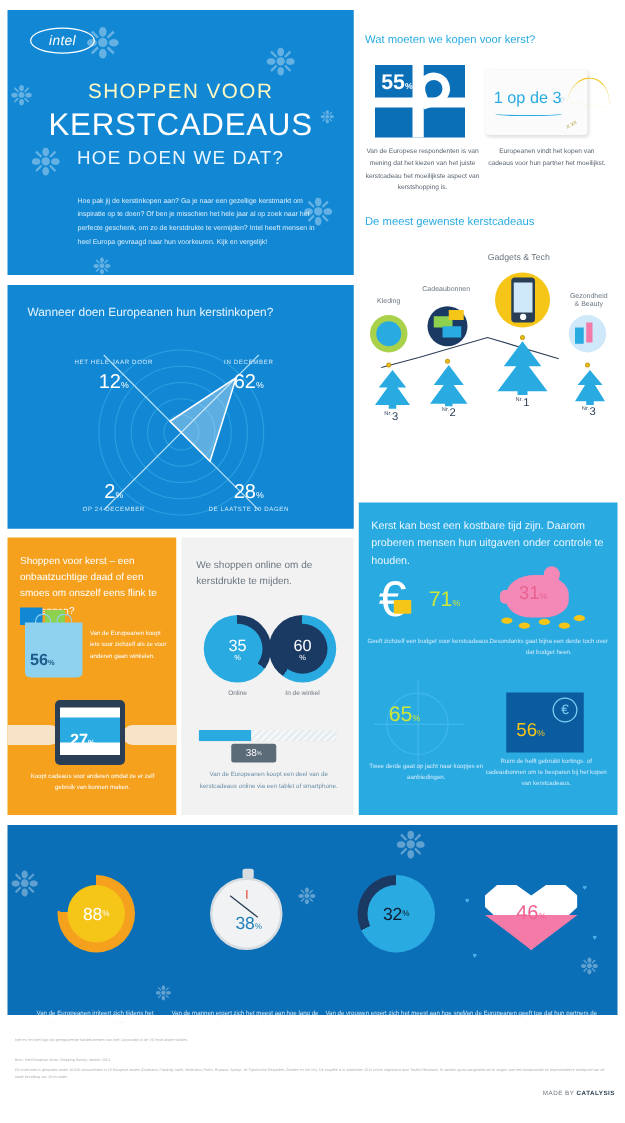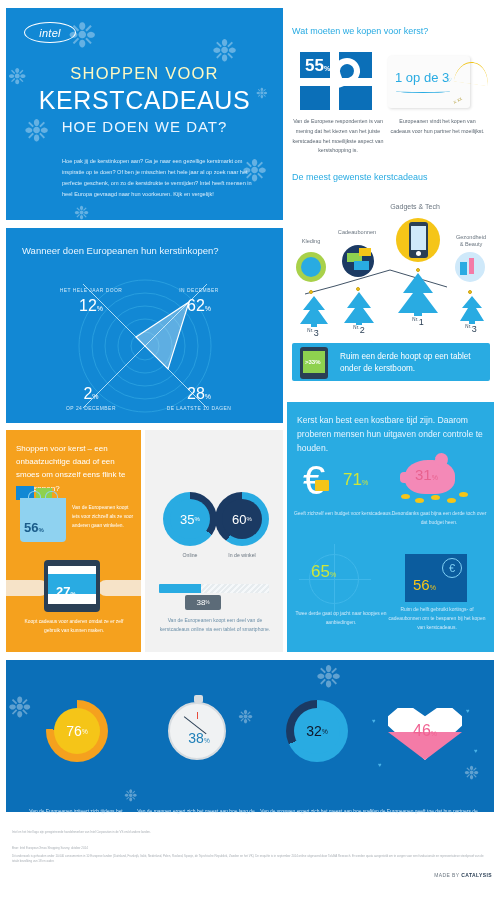--- a/index.html
+++ b/index.html
@@ -120,21 +120,21 @@
   .orcap2 { position:absolute; left:18px; top:188px; width:100px; text-align:center;
             color:#fff; font-size:4.9px; line-height:1.8; }
 
   
   #white-panel { left:145px; top:430px; width:138px; height:222px; }
   #wt-title { position:absolute; left:12px; top:16px; width:118px;
               color:#6b7680; font-size:8px; line-height:1.6; }
   .donut { position:absolute; width:54px; height:54px; border-radius:50%; }
   .donut .inner { position:absolute; left:7px; top:7px; width:40px; height:40px;
                   border-radius:50%; display:flex; align-items:center; justify-content:center;
-                  color:#fff; font-size:13px; }
+                  color:#fff; font-size:13px;flex-direction:column; }
   .donut .inner i { font-size:6px; font-style:normal; }
   .dlbl { position:absolute; text-align:center; width:70px; color:#6b7680; font-size:5.2px; }
   .progress { position:absolute; left:14px; top:154px; width:110px; height:9px;
               background:#dfe4e8; border-radius:1px; overflow:hidden; }
   .progress .fill { position:absolute; left:0; top:0; height:9px; width:38%; background:#29abe2; }
   .progress .hatch { position:absolute; left:38%; top:0; right:0; height:9px;
     background:repeating-linear-gradient(-45deg,#e7ecef 0 2px,#f5f8fa 2px 4px); }
   .ptag { position:absolute; left:40px; top:165px; width:36px; height:15px; background:#5c6b78;
           border-radius:2px; color:#fff; font-size:8px; display:flex; align-items:center; justify-content:center; }
   .ptag i { font-size:4.5px; font-style:normal; }
@@ -306,28 +306,20 @@
       <div style="position:absolute;left:5px;top:10px;width:7px;height:13px;background:#29abe2;"></div>
     </div>
     <div class="dot" style="left:13px;top:38px;"></div>
     <svg class="tree" style="left:3px;top:42px;width:28px;height:30px;">
       <polygon points="14,2 24,14 18,14 26,27 2,27 10,14 4,14" fill="#29abe2"></polygon>
       <rect x="11" y="26" width="6" height="4" fill="#29abe2"></rect>
     </svg>
     <div class="rank" style="left:-4px;top:72px;"><small>Nr.</small><span>3</span></div>
   </div>
 
-  <div class="panel" id="tabbanner">
-    <div class="minitab">
-      <div class="scr">
-          <span>&gt;33%</span>
-        </div>
-    </div>
-    <div class="txt">Ruim een derde hoopt op een tablet onder de kerstboom.</div>
-  </div>
 
   <div class="panel blue" id="radar-panel">
     <div id="radar-title">Wanneer doen Europeanen hun kerstinkopen?</div>
 
     <svg style="position:absolute;left:54px;top:44px;width:170px;height:146px;">
       <g transform="translate(85,74)">
         <circle r="14" fill="none" stroke="#2aa0e0" stroke-width=".9"></circle>
         <circle r="27" fill="none" stroke="#2aa0e0" stroke-width=".9"></circle>
         <circle r="40" fill="none" stroke="#2aa0e0" stroke-width=".9"></circle>
         <circle r="53" fill="none" stroke="#2aa0e0" stroke-width=".9"></circle>
@@ -369,20 +361,21 @@
       <div class="scr">
         <div class="blueband">
           <div class="p27"><span>27</span><i>%</i></div>
         </div>
       </div>
     </div>
     <div class="orcap2">Koopt cadeaus voor anderen omdat ze er zelf gebruik van kunnen maken.</div>
   </div>
 
   <div class="panel white" id="white-panel">
+    <div id="wt-title">We shoppen online om de kerstdrukte te mijden.</div>
 
     <div class="donut" style="left:18px;top:62px;background:conic-gradient(#1b3a63 0 35%,#29abe2 35% 100%);">
       <div class="inner" style="background:#29abe2;">
           <span>35</span>
           <i>%</i>
         </div>
     </div>
     <div class="dlbl" style="left:10px;top:122px;">Online</div>
 
     <div class="donut" style="left:70px;top:62px;background:conic-gradient(#29abe2 0 60%,#1b3a63 60% 100%);">
@@ -441,21 +434,21 @@
   <div class="panel blueDeep" id="partner-panel">
     <div class="snow" style="left:2px;top:34px;font-size:28px;">❉</div>
     <div class="snow" style="left:310px;top:2px;font-size:30px;">❉</div>
     <div class="snow" style="left:232px;top:48px;font-size:18px;">❉</div>
     <div class="snow" style="left:118px;top:128px;font-size:16px;">❉</div>
     <div class="snow" style="left:458px;top:104px;font-size:18px;">❉</div>
 
     <div class="pitem" style="left:10px;">
       <div class="bigdonut" style="background:conic-gradient(#f5a11e 0 76%,#0b6fb8 76% 100%);">
         <div class="in" style="background:#f5c518;color:#fff;">
-            <span>76</span>
+            <span>88</span>
             <i>%</i>
           </div>
       </div>
       <div class="pcap">Van de Europeanen irriteert zich tijdens het kerstshoppen wel eens aan zijn/haar partner.</div>
     </div>
 
     <div class="pitem" style="left:130px;">
       <div class="watch">
         <div class="stem"></div>
         <div class="tick"></div>

